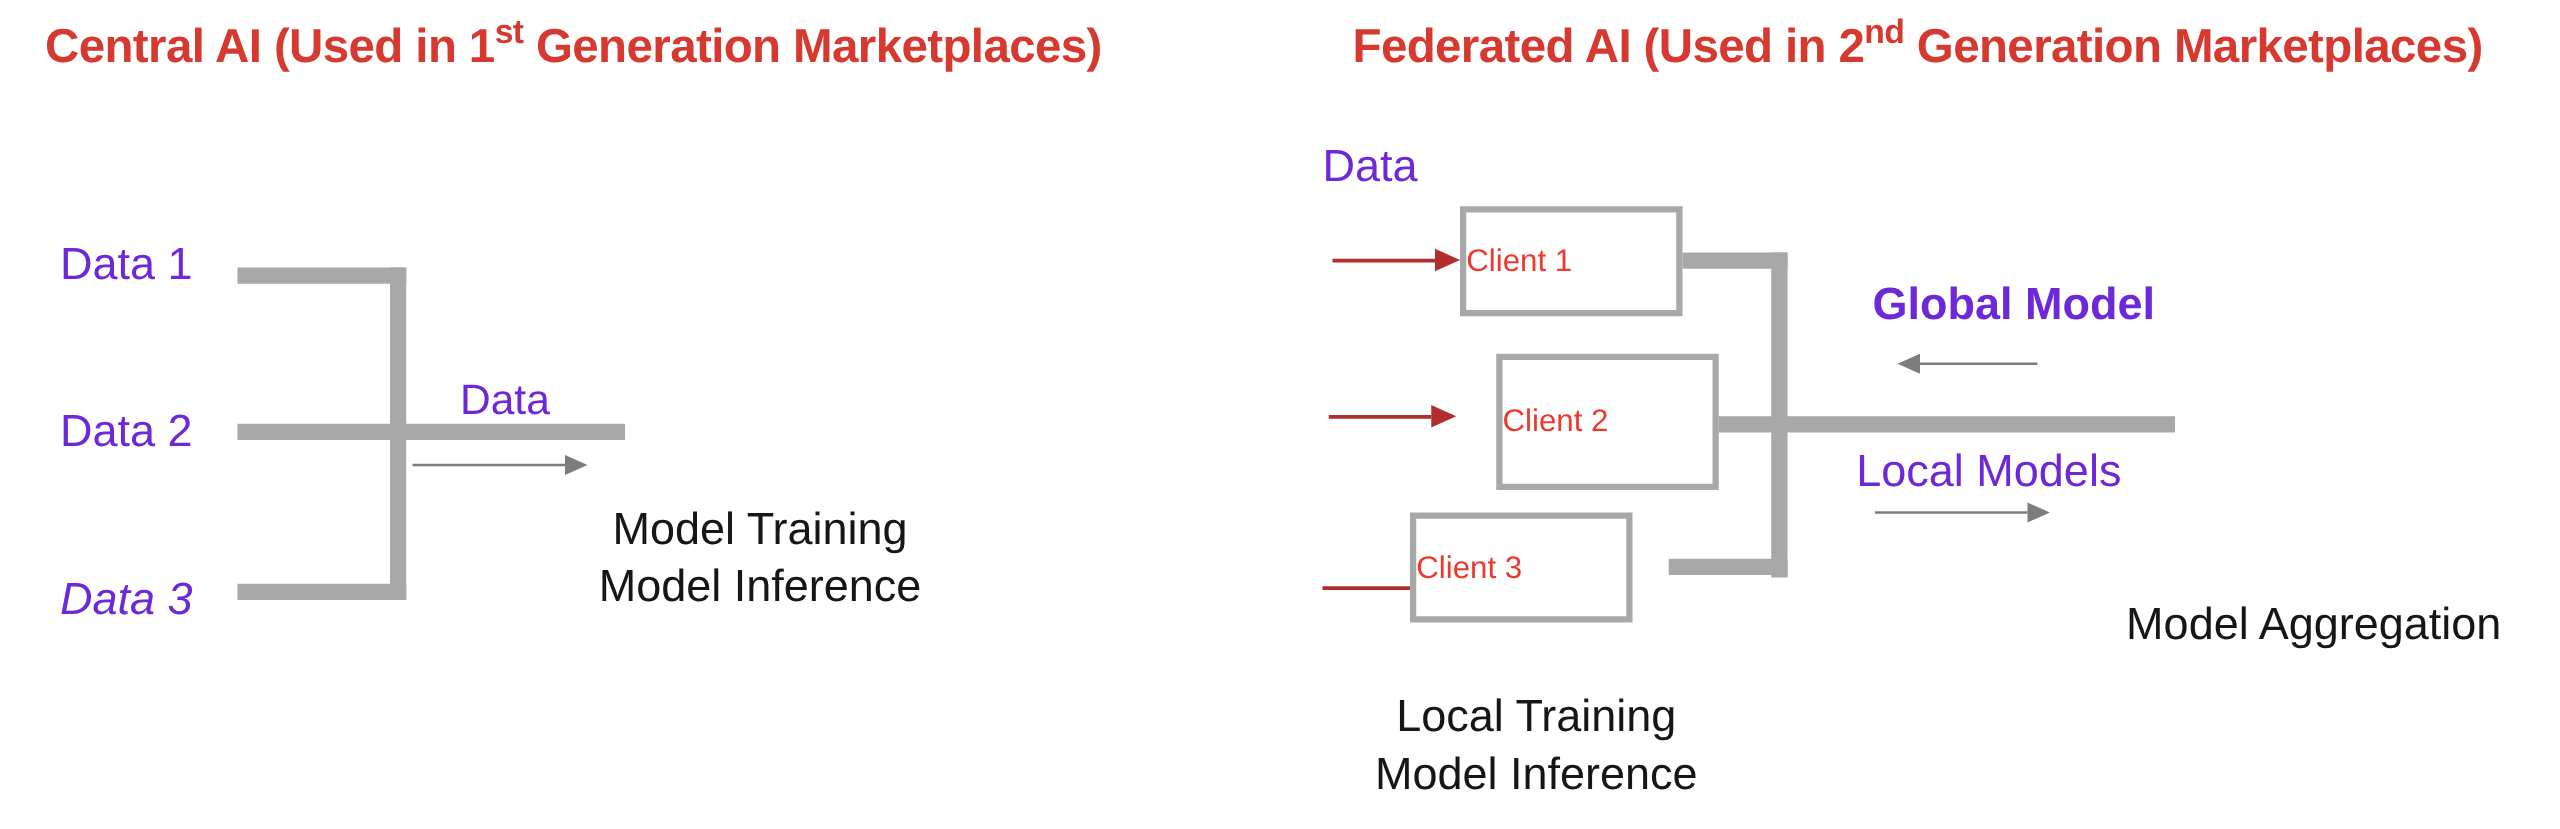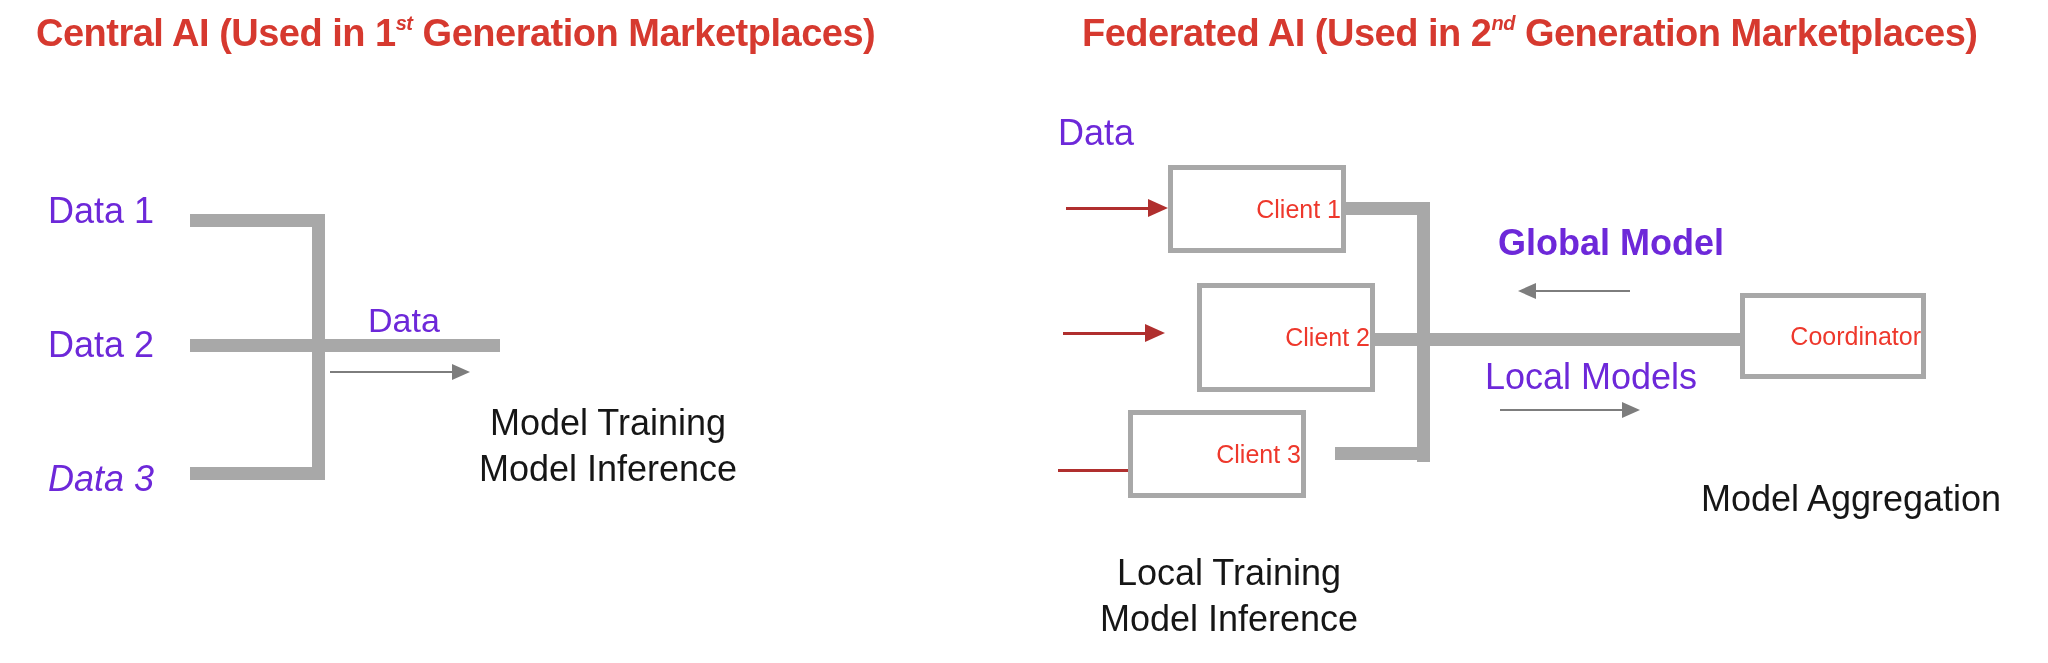--- a/index.html
+++ b/index.html
@@ -17,25 +17,24 @@
   .panel-title {
     position: absolute;
     top: 12px;
     font-size: 38px;
     font-weight: bold;
     color: #d6392f;
     white-space: nowrap;
     letter-spacing: -0.5px;
   }
   .panel-title sup {
-    font-size: 20px;
+    font-size: 27px;
     position: relative;
     top: -2px;
     vertical-align: super;
-    font-style: italic;
   }
 
   
   .lbl {
     position: absolute;
     font-size: 36px;
     color: #6d28d9;
     white-space: nowrap;
   }
   .lbl-sm { font-size: 34px; }
@@ -47,21 +46,21 @@
   }
 
   
   .node {
     position: absolute;
     background: #ffffff;
     border: 5px solid #a8a8a8;
     box-sizing: border-box;
     display: flex;
     flex-direction: column;
-    align-items: flex-end;
+    align-items: flex-start;
     justify-content: center;
     text-align: center;
     font-size: 25px;
     line-height: 33px;
     color: #ee382c;
   }
 
   
   .tarrow {
     position: absolute;
@@ -174,23 +173,20 @@
     <i class="head-l"></i>
     <i class="shaft"></i>
   </div>
 
   <div class="lbl" style="left:1485px; top:356px;">Local Models</div>
   <div class="tarrow" style="left:1500px; top:401px; width:140px;">
     <i class="shaft"></i>
     <i class="head-r"></i>
   </div>
 
-  <div class="node" style="left:1740px; top:293px; width:186px; height:86px;">
-    <span>Coordinator</span>
-  </div>
 
   <div class="caption" style="left:1690px; top:432px; width:322px;margin-top:44px;">
     <span>Model Aggregation</span>
   </div>
 
   <div class="caption" style="left:1079px; top:550px; width:300px;">
     <span>Local Training</span>
     <span>Model Inference</span>
   </div>
 

